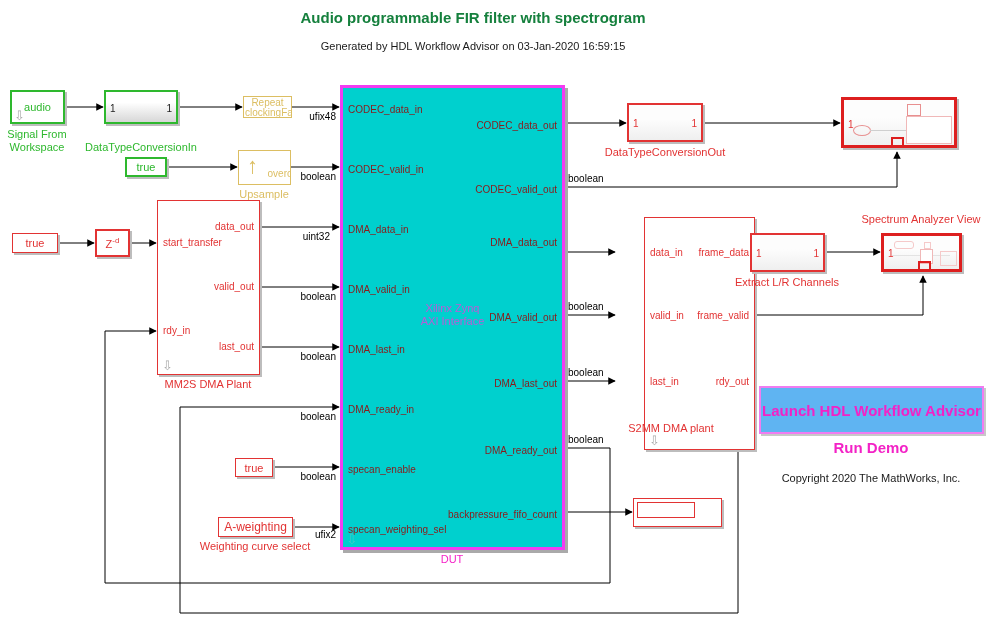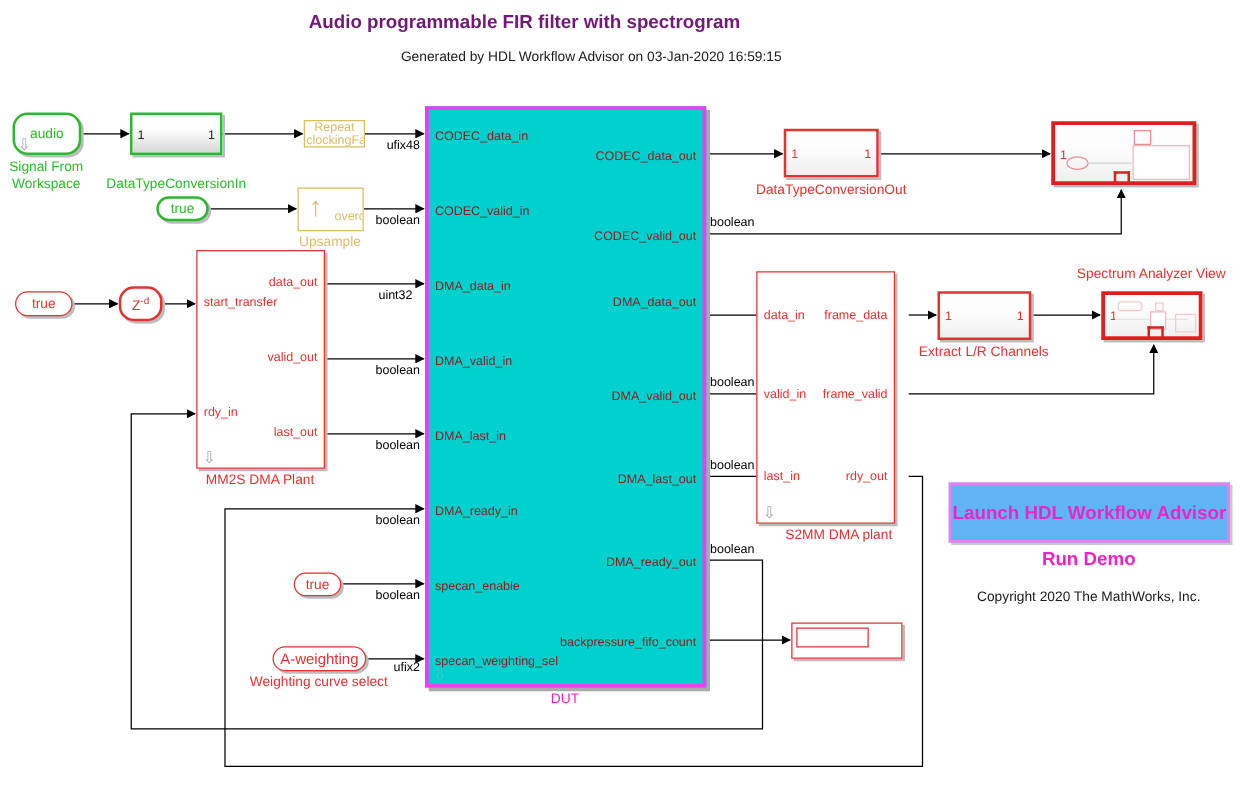--- a/index.html
+++ b/index.html
@@ -2,28 +2,28 @@
 <html><head>
 <meta charset="utf-8">
 <style>
   html,body{margin:0;padding:0;background:#fff;}
   #canvas{position:relative;width:997px;height:629px;background:#fff;overflow:hidden;
           font-family:"Liberation Sans",sans-serif;}
   #wires{position:absolute;left:0;top:0;z-index:1;pointer-events:none;}
   .blk{position:absolute;box-sizing:border-box;z-index:2;background:#fff;}
   .shadow{box-shadow:2px 2px 0 #bdbdbd;}
   .annot{position:absolute;z-index:3;}
-  .title{font-weight:bold;font-size:15px;color:#701a75;text-align:left;}
+  .title{font-weight:bold;font-size:15px;color:#15803d;text-align:center;}
   .subtitle{font-size:11px;color:#1a1a1a;text-align:center;}
   .blklabel{position:absolute;z-index:3;font-size:11px;text-align:center;line-height:13px;}
   .green{color:#2EB82E;} .greenb{border:2px solid #2EB82E;}
   .yellow{color:#DCBE62;} .yellowb{border:2px solid #DCBE62;}
   .red{color:#E23333;} .redb{border:2px solid #E23333;}
   .thickred{border:3px solid #DD1F1F;}
-  .ctext{display:flex;align-items:center;justify-content:center;font-size:11px;border-radius:12px;}
+  .ctext{display:flex;align-items:center;justify-content:center;font-size:11px;}
   .grad{background:linear-gradient(#ffffff 35%,#d7d7d7 100%);}
   .lightgrad{background:linear-gradient(#fdfdfd 40%,#efefef 100%);}
   .portnum{position:absolute;font-size:10px;line-height:12px;z-index:3;}
   .pl{left:4px;} .pr{right:4px;}
   .subport{position:absolute;font-size:10px;line-height:12px;color:#E23333;z-index:3;white-space:nowrap;}
   .dutport{position:absolute;font-size:10px;line-height:12px;color:#8B1A1A;z-index:3;white-space:nowrap;}
   .wlabel{position:absolute;z-index:3;font-size:10px;color:#000;line-height:12px;}
   .wl-left{width:40px;text-align:right;}
   .badge{position:absolute;z-index:3;font-size:13px;line-height:13px;color:#ABABAB;}
   .trig{position:absolute;z-index:3;width:9px;height:8px;border-left:2px solid #DD1F1F;
@@ -126,40 +126,44 @@
     <span class="dutport" style="left:5px;top:316px;">DMA_ready_in</span>
     <span class="dutport" style="left:5px;top:376px;">specan_enable</span>
     <span class="dutport" style="left:5px;top:436px;">specan_weighting_sel</span>
     <span class="dutport" style="right:5px;top:32px;">CODEC_data_out</span>
     <span class="dutport" style="right:5px;top:96px;">CODEC_valid_out</span>
     <span class="dutport" style="right:5px;top:149px;">DMA_data_out</span>
     <span class="dutport" style="right:5px;top:224px;">DMA_valid_out</span>
     <span class="dutport" style="right:5px;top:290px;">DMA_last_out</span>
     <span class="dutport" style="right:5px;top:357px;">DMA_ready_out</span>
     <span class="dutport" style="right:5px;top:421px;">backpressure_fifo_count</span>
+    <div style="position:absolute;left:0;top:214px;width:100%;text-align:center;color:#B95CD6;font-size:11px;line-height:13px;">
+      <div>Xilinx Zynq</div>
+      <div>AXI Interface</div>
+    </div>
     <span class="badge" style="left:3px;bottom:1px;color:#3FC9C9;font-size:14px;">⇩</span>
   </div>
   <div class="blklabel" style="left:377px;top:553px;width:150px;color:#F522C8;">DUT</div>
 
   <div class="blk redb shadow lightgrad" style="left:627px;top:103px;width:76px;height:39px;">
     <span class="portnum pl red" style="top:13px;">1</span>
     <span class="portnum pr red" style="top:13px;">1</span>
   </div>
   <div class="blklabel red" style="left:590px;top:146px;width:150px;">DataTypeConversionOut</div>
 
   <div class="blk thickred shadow lightgrad" style="left:841px;top:97px;width:116px;height:51px;">
     <span class="portnum pl red" style="top:19px;">1</span>
     <span class="icn" style="left:63px;top:4px;width:12px;height:10px;border:1px solid #E89090;"></span>
     <span class="icn" style="left:9px;top:25px;width:16px;height:9px;border:1px solid #E89090;border-radius:50%;"></span>
     <span class="icn" style="left:26px;top:30px;width:36px;height:1px;background:#cfcfcf;"></span>
     <span class="icn" style="left:62px;top:16px;width:44px;height:26px;border:1px solid #F0B8B8;background:#fff;"></span>
     <span class="trig" style="left:47px;bottom:-2px;"></span>
   </div>
 
-  <div class="blk shadow" style="left:605px;top:217px;width:111px;height:202px;border:1.5px solid #E23333;">
+  <div class="blk shadow" style="left:644px;top:217px;width:111px;height:233px;border:1.5px solid #E23333;">
     <span class="subport" style="left:5px;top:29px;">data_in</span>
     <span class="subport" style="left:5px;top:92px;">valid_in</span>
     <span class="subport" style="left:5px;top:158px;">last_in</span>
     <span class="subport" style="right:5px;top:29px;">frame_data</span>
     <span class="subport" style="right:5px;top:92px;">frame_valid</span>
     <span class="subport" style="right:5px;top:158px;">rdy_out</span>
     <span class="badge" style="left:4px;bottom:2px;">⇩</span>
   </div>
   <div class="blklabel red" style="left:596px;top:422px;width:150px;">S2MM DMA plant</div>
 

